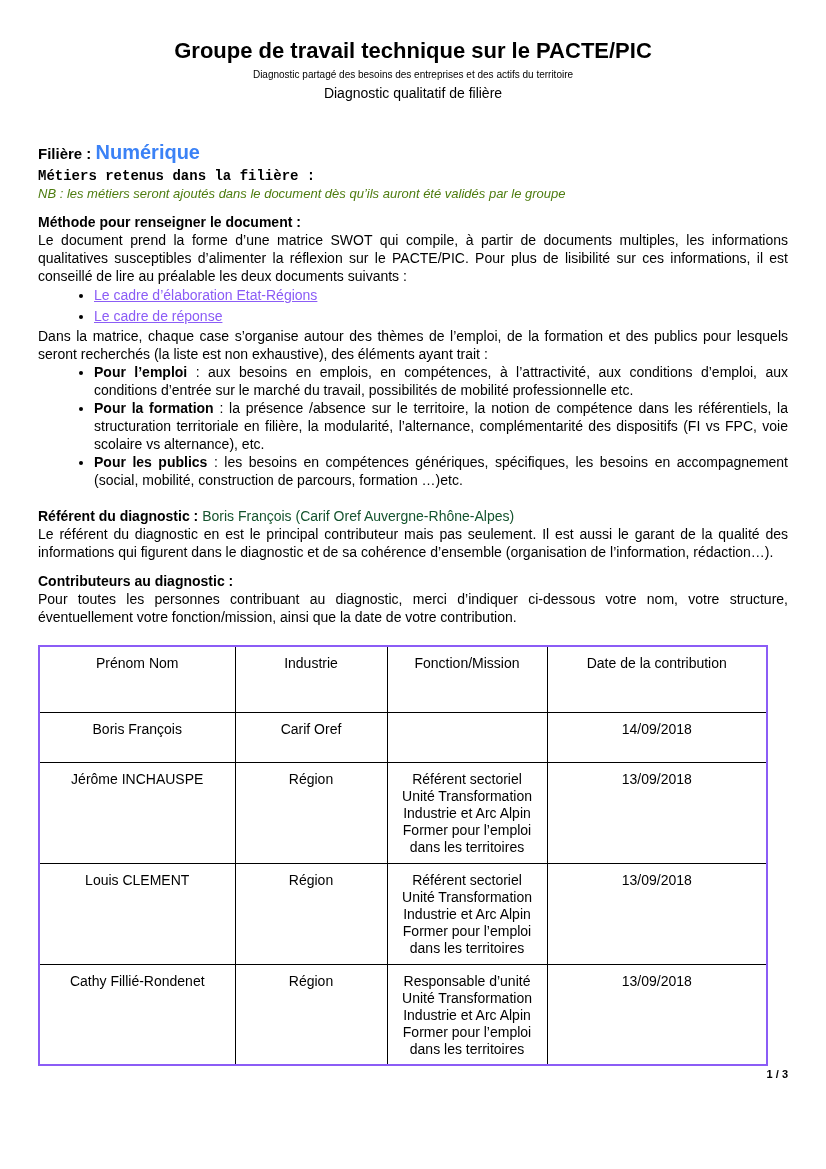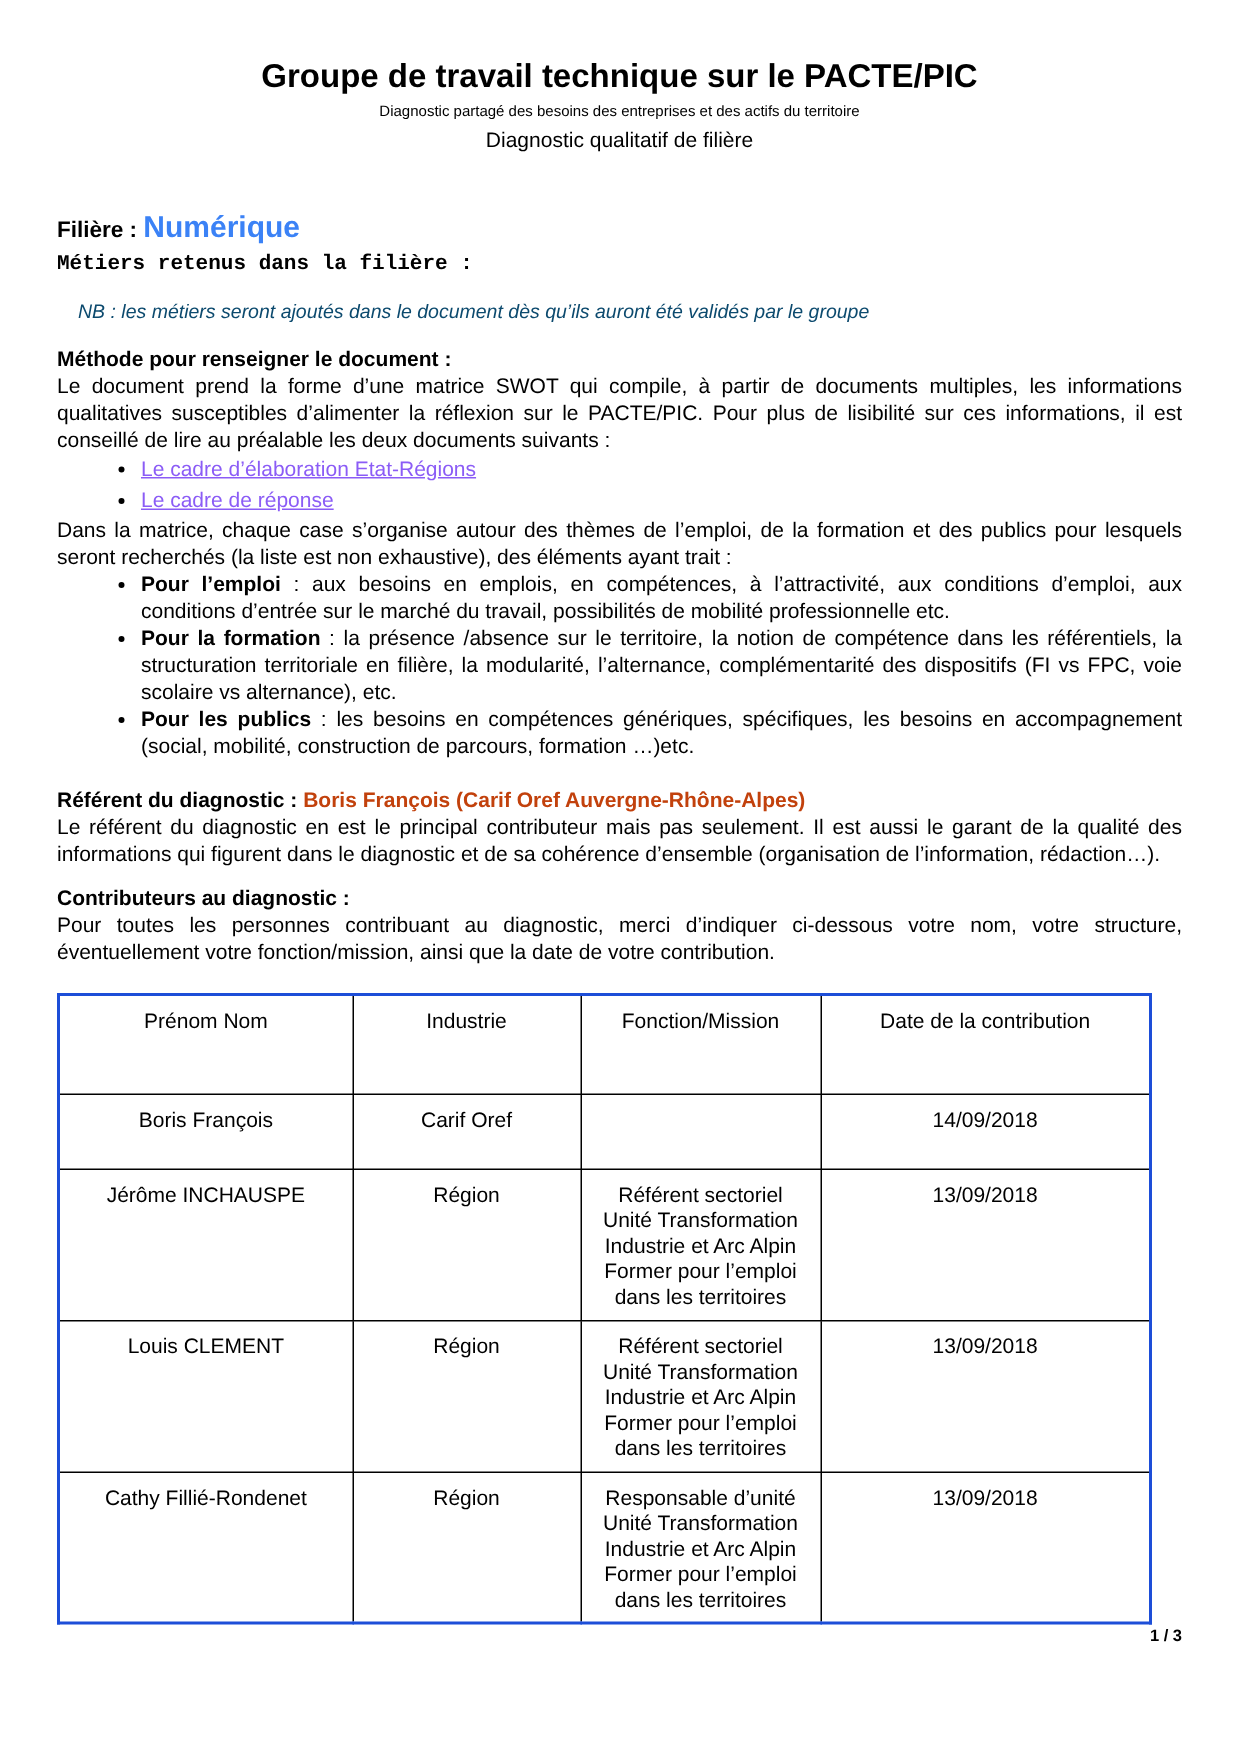--- a/index.html
+++ b/index.html
@@ -17,36 +17,36 @@
   .doc-subtitle2{ font-size: 14px; font-weight: normal; text-align: center; line-height: 18px; }
 
   .filiere { margin-top: 38px; font-size: 15px; font-weight: bold; line-height: 24px; }
   .filiere .value { color: #3b82f6; font-size: 20px; }
 
   .sec-heading { font-size: 14px; font-weight: bold; line-height: 18px; margin: 0; }
   .mt17 { margin-top: 1px; font-family: Liberation Mono, monospace; }
   .mt18 { margin-top: 18px; }
   .mt21 { margin-top: 11px; }
 
-  .nb-note { color: #0c4a6e; font-style: italic; font-size: 13px; line-height: 17px; margin: 14px; }
+  .nb-note { color: #4d7c0f; font-style: italic; font-size: 13px; line-height: 17px; margin: 0; }
 
   p.body { font-size: 14px; line-height: 18px; text-align: justify; margin: 0; }
 
   ul { margin: 0; padding: 0 0 0 56px; font-size: 14px; line-height: 18px; }
   ul li { margin: 0; }
   ul.links-list { line-height: 21px; }
   ul.themes-list li { text-align: justify; }
   a.doc-link { color: #8b5cf6; text-decoration: underline; cursor: pointer; }
 
-  .red-bold { color: #c2410c; font-weight: bold; }
+  .red-bold { color: #14532d; font-weight: normal; }
 
   table.contrib {
     border-collapse: collapse;
     margin-top: 19px;
-    border: 2px solid #1d4ed8;
+    border: 2px solid #8b5cf6;
     table-layout: fixed;
   }
   table.contrib td, table.contrib th {
     border: 1px solid #000;
     font-weight: normal;
     font-size: 14px;
     text-align: center;
     vertical-align: top;
     padding: 8px 4px 0 4px;
     line-height: 17px;

